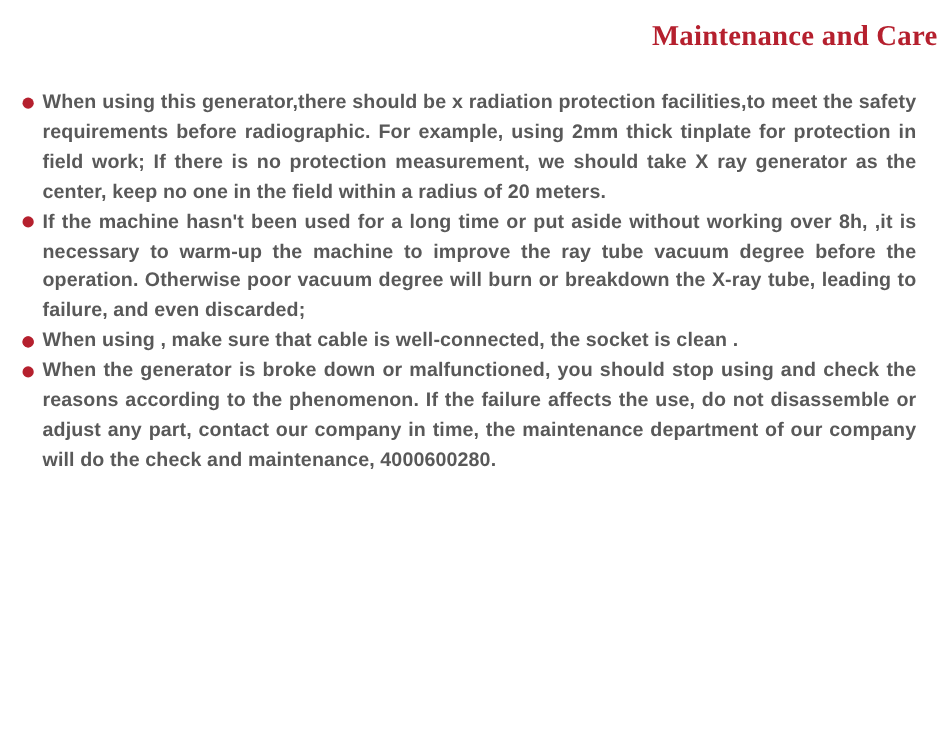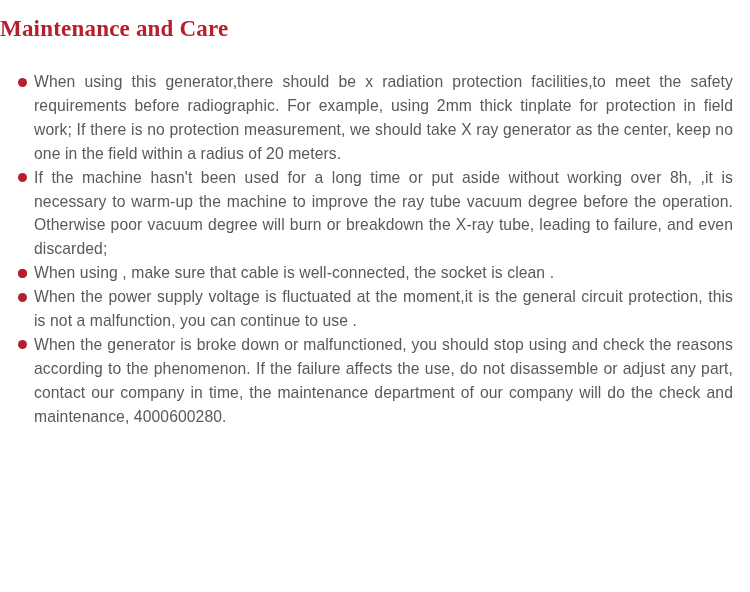--- a/index.html
+++ b/index.html
@@ -11,41 +11,42 @@
     position: relative;
     width: 750px;
     height: 592px;
     background: #ffffff;
     overflow: hidden;
     font-family: "Liberation Sans", "DejaVu Sans", sans-serif;
   }
   .title {
     margin: 0;
     padding-top: 15px;
-    text-align: left;
+    text-align: right;
     font-family: "Liberation Serif", "DejaVu Serif", serif;
     font-weight: 700;
     font-size: 23px;
     line-height: 27px;
     color: var(--accent-red, #b5202e);
     letter-spacing: 0.2px;
   }
   .bullet-list {
     list-style: none;
     margin: 28px 0 0 0;
     padding: 0 17px 0 18px;
   }
   .bullet-item {
     position: relative;
     padding-left: 16px;
     text-align: justify;
     font-size: 15.7px;
     line-height: 23.9px;
     color: var(--body-gray, #595959);
     letter-spacing: 0.1px;
+    font-weight: bold;
   }
   .bullet-dot {
     position: absolute;
     left: 0;
     top: 7.5px;
     width: 9px;
     height: 9px;
     border-radius: 50%;
     background: var(--accent-red, #b5202e);
   }
@@ -53,16 +54,15 @@
 </head>
 <body>
 
 <div class="page">
   <h1 class="title">Maintenance and Care</h1>
   <ul class="bullet-list" id="bullet-list">
       <li class="bullet-item"><span class="bullet-dot"></span><span>When using this generator,there should be x radiation protection facilities,to meet the safety requirements before radiographic. For example, using 2mm thick tinplate for protection in field work; If there is no protection measurement, we should take X ray generator as the center, keep no one in the field within a radius of 20 meters.</span></li>
       <li class="bullet-item"><span class="bullet-dot"></span><span>If the machine hasn't been used for a long time or put aside without working over 8h, ,it is necessary to warm-up the machine to improve the ray tube vacuum degree before the operation. Otherwise poor vacuum degree will burn or breakdown the X-ray tube, leading to failure, and even discarded;</span></li>
       <li class="bullet-item"><span class="bullet-dot"></span></li>
       <li class="bullet-item"><span class="bullet-dot"></span><span>When using , make sure that cable is well-connected, the socket is clean .</span></li>
-      <li class="bullet-item"><span class="bullet-dot"></span><span>When the power supply voltage is fluctuated at the moment,it is the general circuit protection, this is not a malfunction, you can continue to use .</span></li>
       <li class="bullet-item"><span class="bullet-dot"></span><span>When the generator is broke down or malfunctioned, you should stop using and check the reasons according to the phenomenon. If the failure affects the use, do not disassemble or adjust any part, contact our company in time, the maintenance department of our company will do the check and maintenance, 4000600280.</span></li>
     </ul>
 </div>
 
 </body></html>

